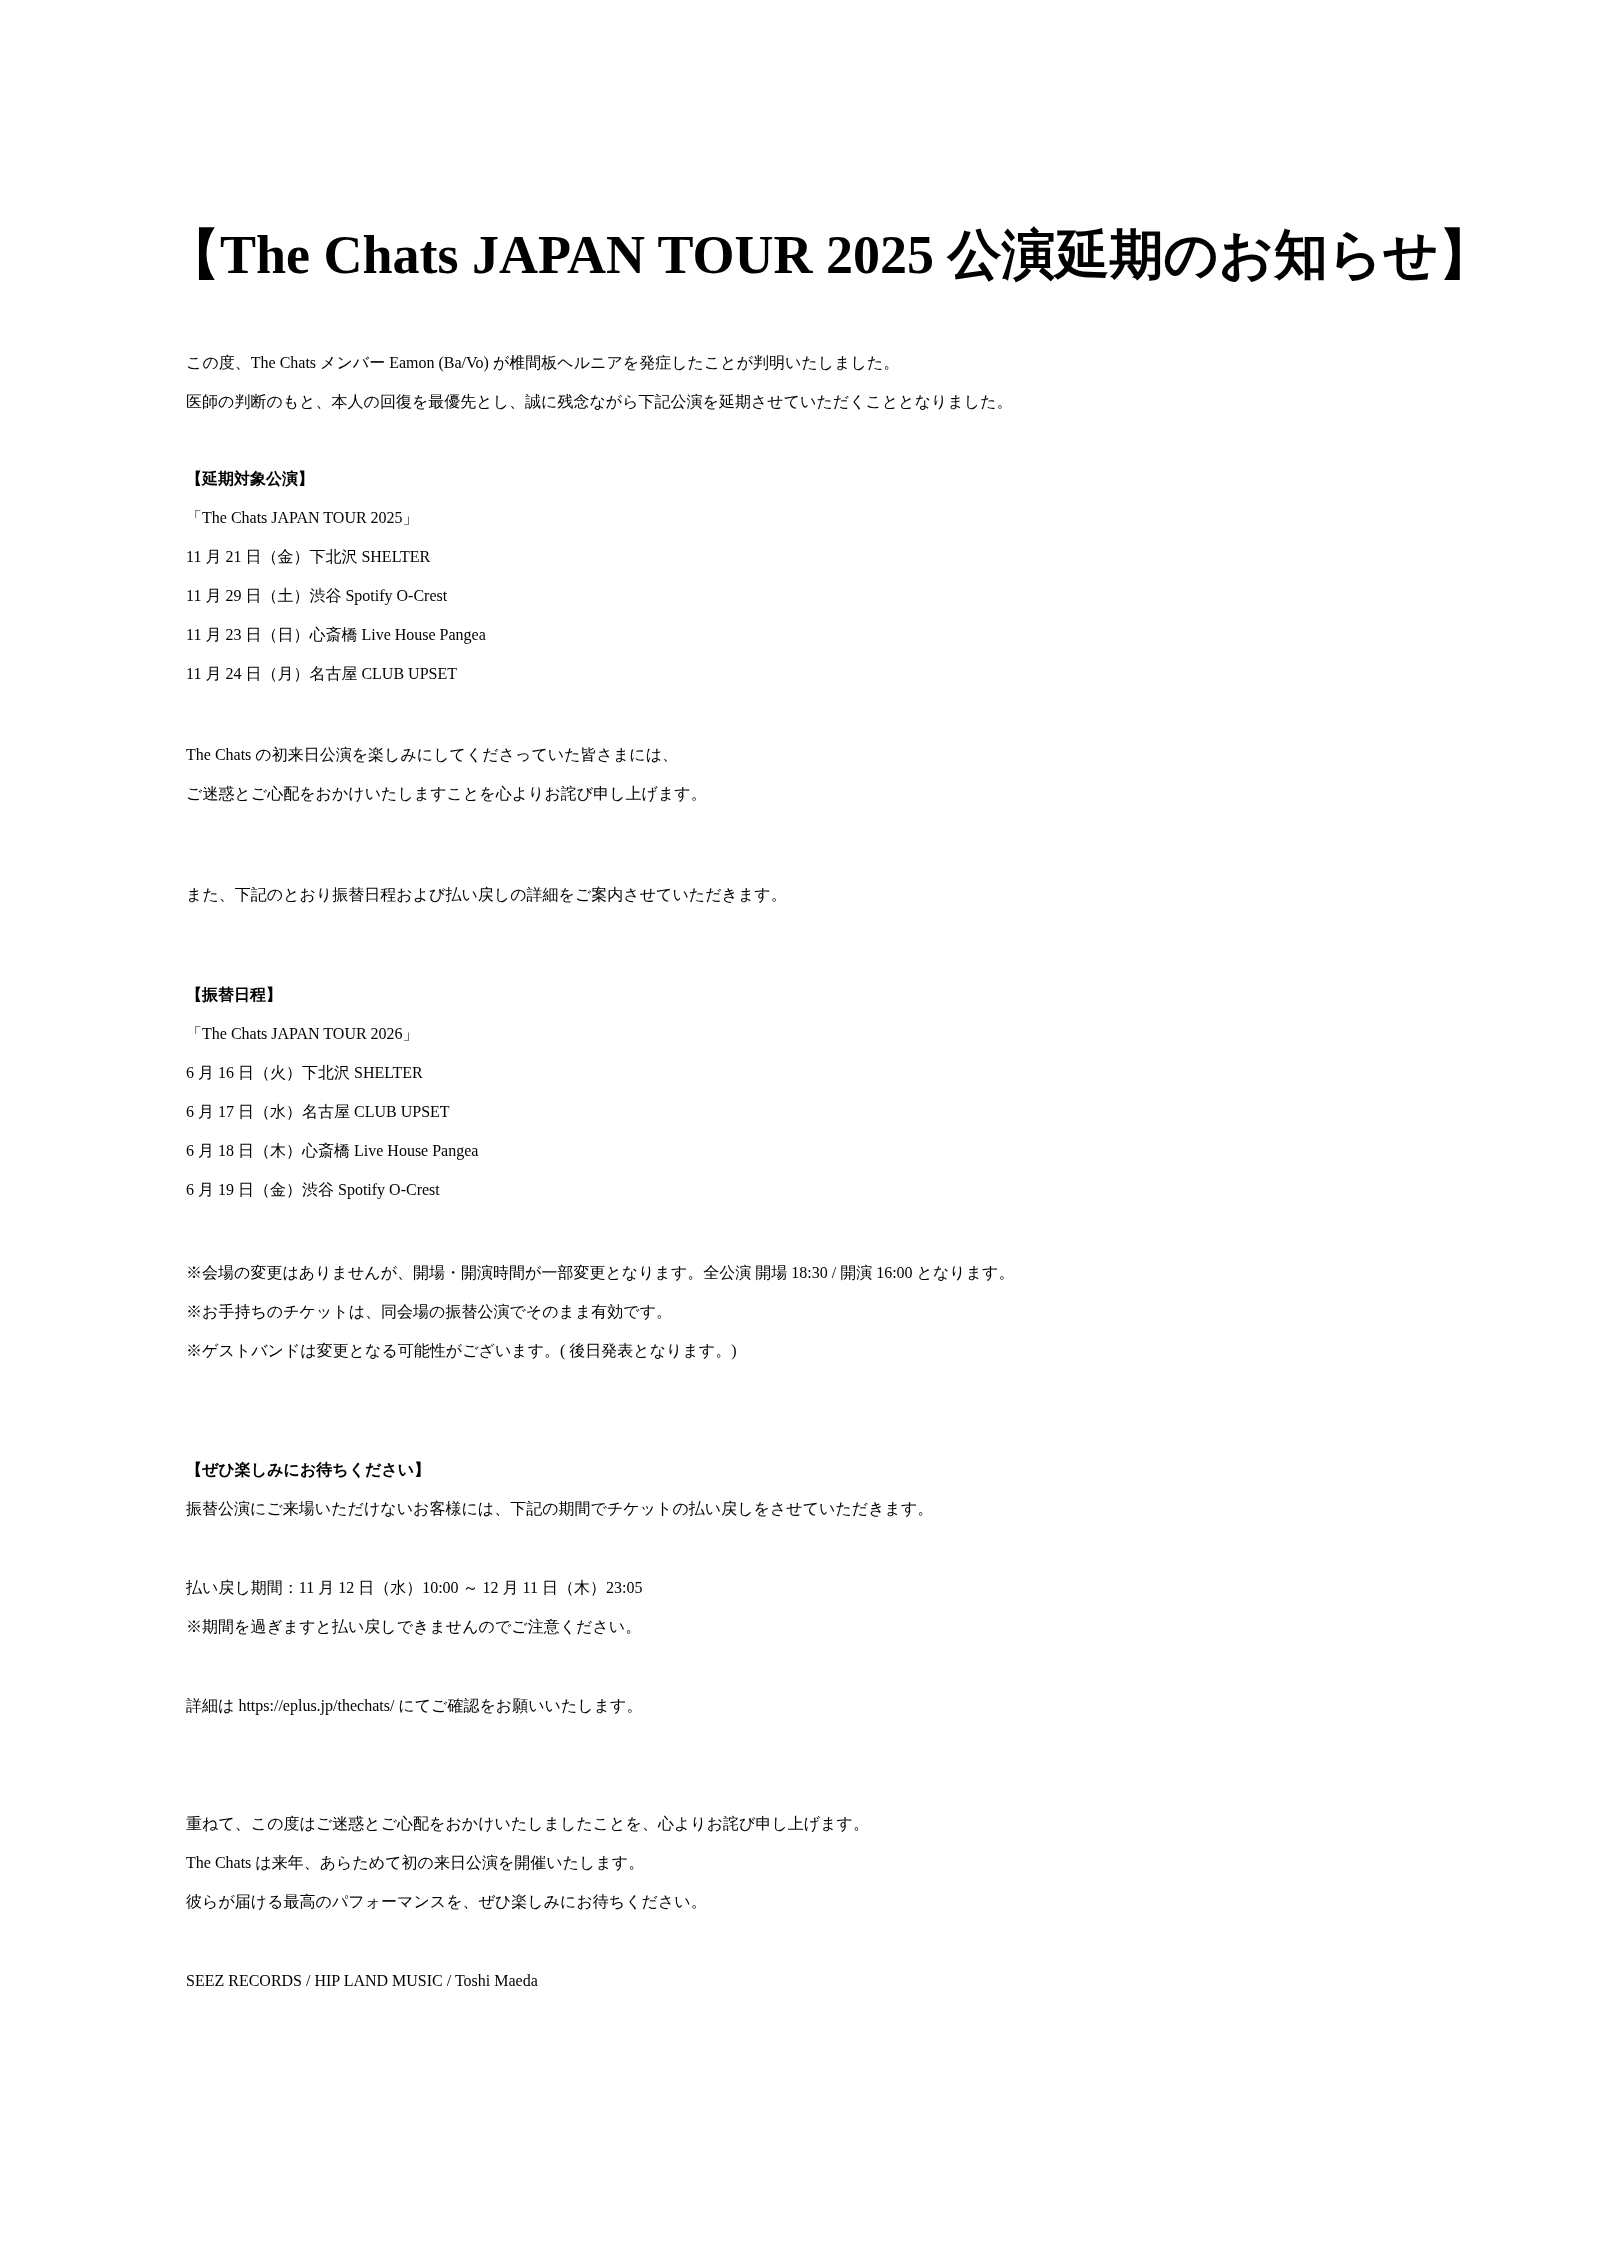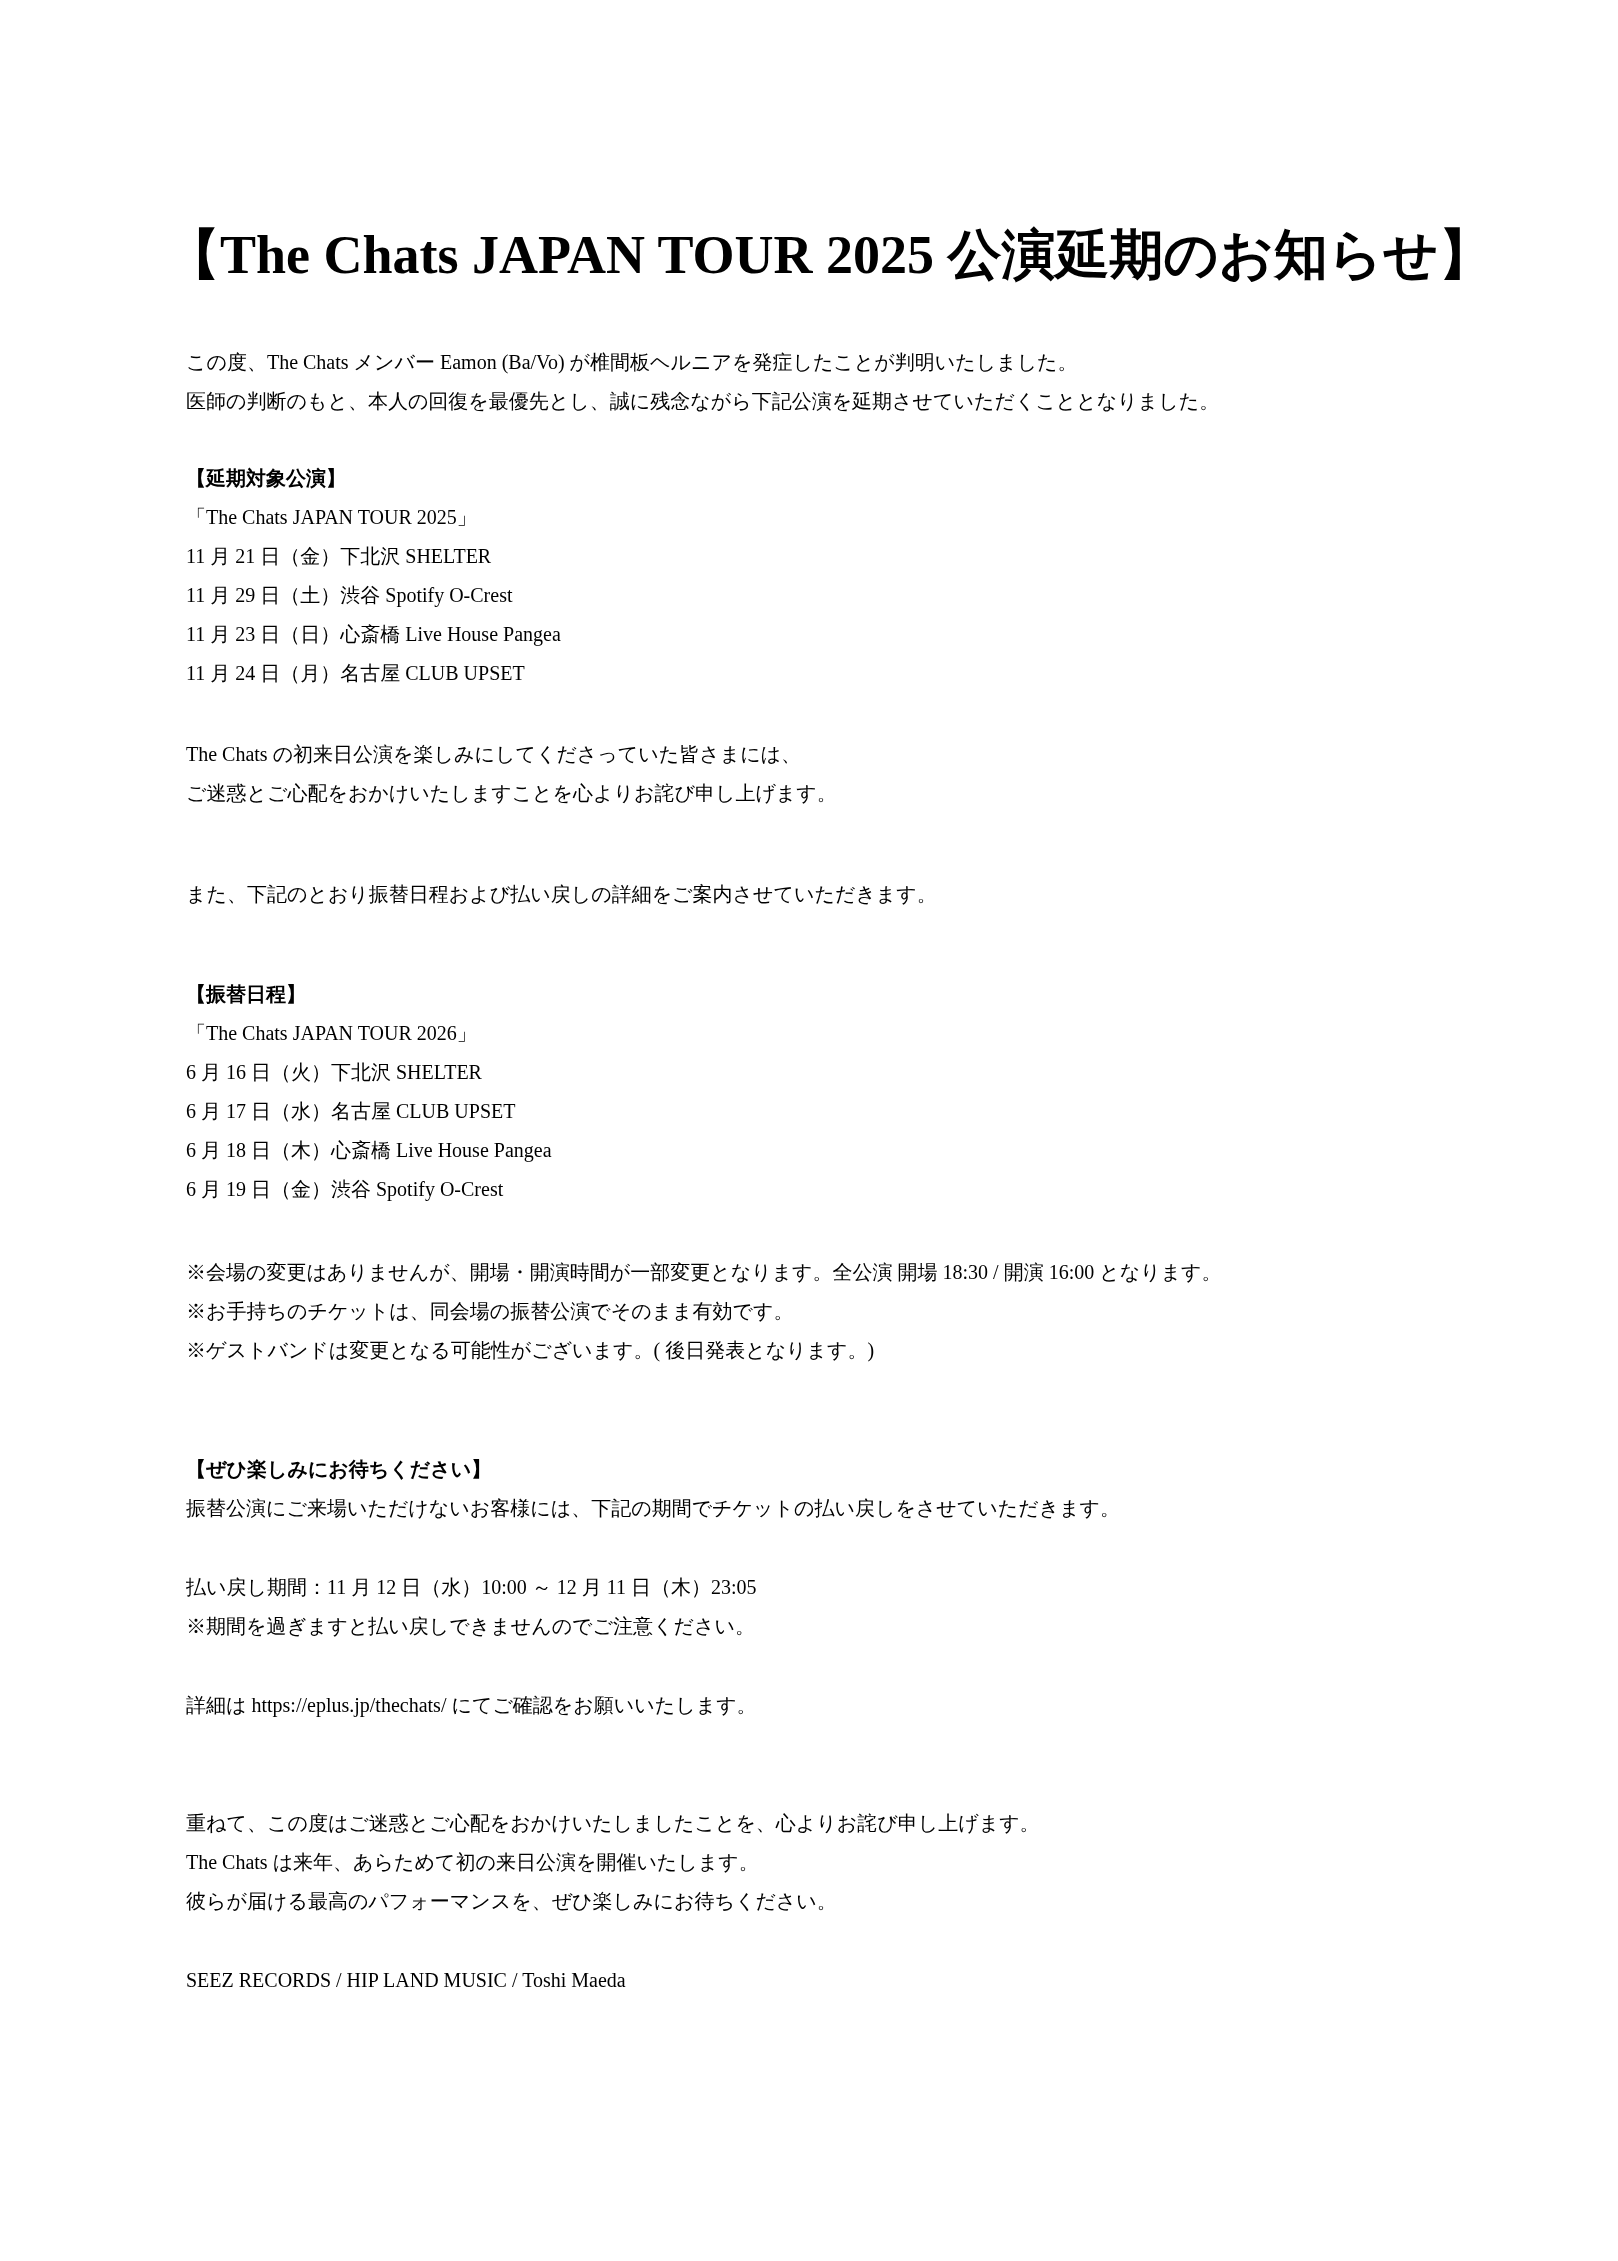--- a/index.html
+++ b/index.html
@@ -26,21 +26,21 @@
     white-space: nowrap;
   }
   .block {
     position: absolute;
     left: 186px;
     margin: 0;
   }
   .line {
     height: 39px;
     line-height: 39px;
-    font-size: 20px;
+    font-size: 16px;
     white-space: nowrap;
   }
   .bold {
     font-weight: bold;
   }
 </style>
 </head>
 <body>
 
 <div class="page">

